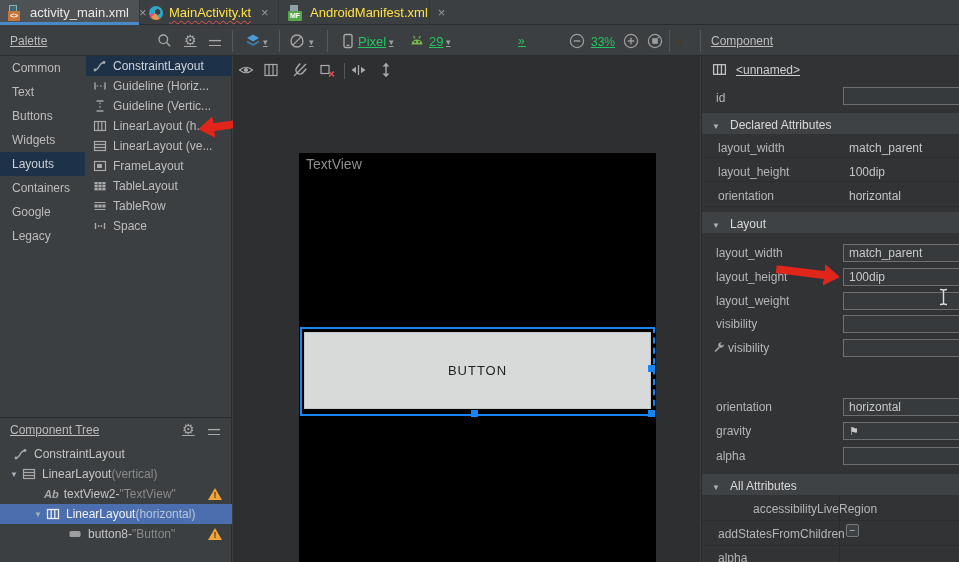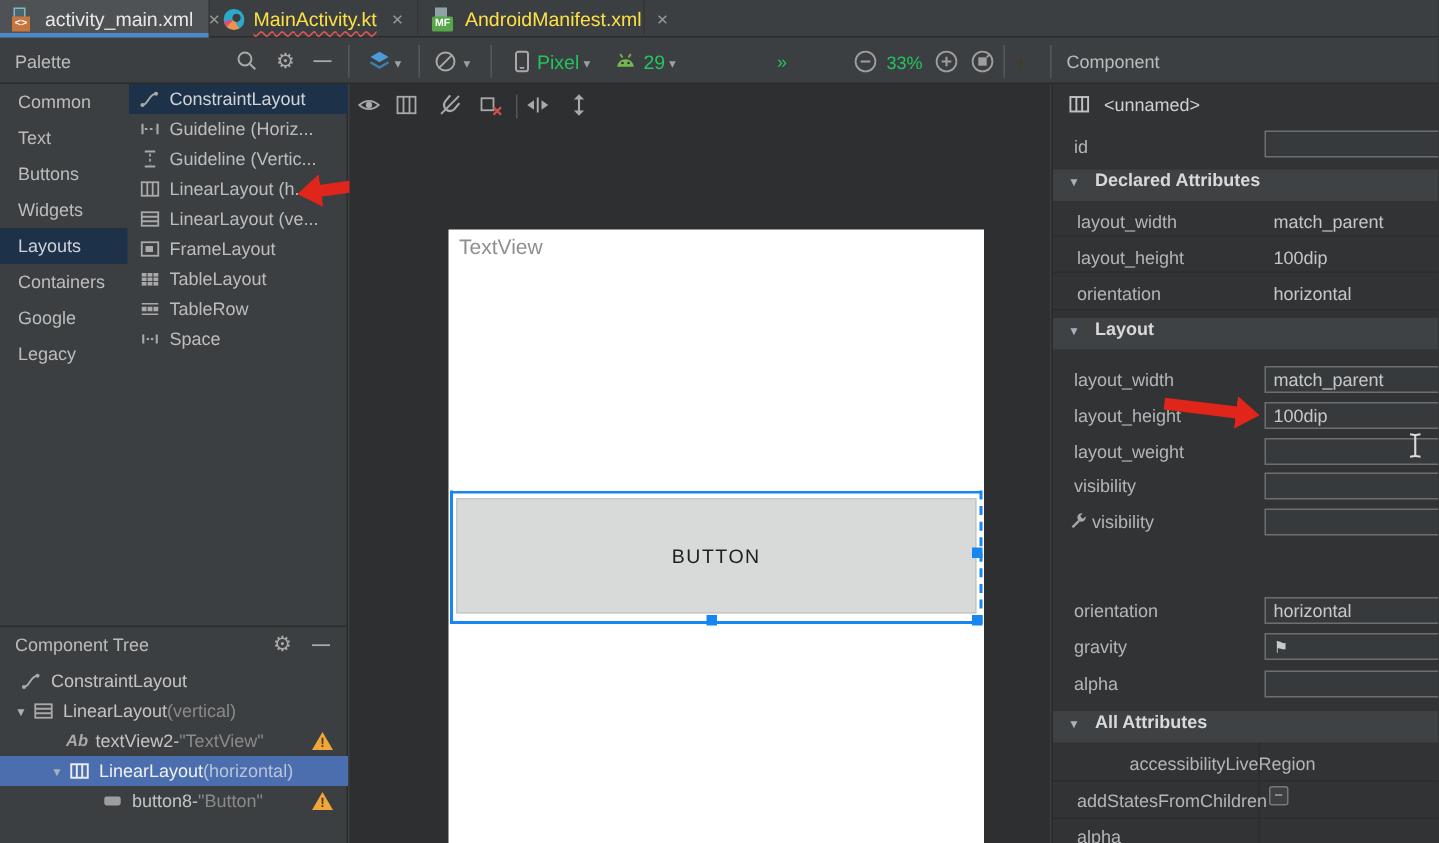--- a/index.html
+++ b/index.html
@@ -2,21 +2,21 @@
 <html><head>
 <meta charset="utf-8">
 <style>
   * { margin:0; padding:0; box-sizing:border-box; }
   html,body { background:#2D2F31; }
   #root {
     position:relative; width:959px; height:562px; overflow:hidden;
     background:#3C3F41; font-family:"Liberation Sans", sans-serif;
     color:#BDBDBD; font-size:12px; -webkit-font-smoothing:antialiased;
   }
-  .abs { position:absolute; }
+  .abs { position:absolute;text-decoration:underline; }
   svg { display:block; }
 
   
   #tabbar { position:absolute; left:0; top:0; width:959px; height:25px; background:#3C3F41; border-bottom:1px solid #292B2D; }
   .tab { position:absolute; top:0; height:25px; display:flex; align-items:center; gap:6px; padding:0 8px 0 8px; border-right:1px solid #333537; }
   .tab .tlabel { font-size:13px; color:#fde047; white-space:nowrap; }
   .tab.active { background:#4E5254; }
   .tab.active .tlabel { color:#E8E8E8; }
   .tab.active::after { content:""; position:absolute; left:0; right:0; bottom:0; height:3px; background:#4A88C7; }
   .tab .close { color:#9A9A9A; font-size:13px; margin-left:4px; cursor:default; }
@@ -55,30 +55,30 @@
   .trow.sel .nname { color:#F0F0F0; }
   .trow.sel .nsuffix { color:#B9C4D8; }
   .expander { font-size:8px; color:#A8B0BC; width:12px; flex:none; }
   .ab-glyph { font-size:11px; font-weight:bold; color:#A9A9A9; font-style:italic; }
   .warn { position:relative; width:14px; height:12px; flex:none; }
   .warn .wtri { position:absolute; inset:0; background:#F1A63B; clip-path:polygon(50% 0,100% 100%,0 100%); }
   .warn .wmark { position:absolute; inset:0; text-align:center; font-size:9px; font-weight:bold; color:#4A3A12; line-height:14px; }
 
   
   #canvas { position:absolute; left:233px; top:56px; width:467px; height:506px; background:#2D2F31; }
-  #device { position:absolute; left:66px; top:97px; width:357px; height:409px; background:#ffffff; }
+  #device { position:absolute; left:66px; top:97px; width:357px; height:409px; background:#000000; }
   #tvlabel { position:absolute; left:7px; top:3px; font-size:14px; color:#8F8F8F; }
   #selbox { position:absolute; left:1px; top:174px; width:355px; height:89px; border:2px solid #1886F2; border-right-style:dashed; }
   #btn { position:absolute; left:5px; top:179px; width:347px; height:77px; background:#D8D9D9; border:1px solid #C6C7C7; display:flex; align-items:center; justify-content:center; }
   #btn span { font-size:13px; color:#1F1F1F; letter-spacing:1px; font-weight:500; }
   .handle { position:absolute; width:7px; height:7px; background:#1886F2; }
 
   
   #attrpanel { position:absolute; left:701px; top:56px; width:258px; height:506px; background:#313335; border-left:1px solid #292B2D; overflow:hidden; }
-  .sec { position:absolute; left:0; width:258px; height:21px; background:#3F4245; color:#D9D9D9; font-weight:bold; line-height:14px; padding-left:10px; }
+  .sec { position:absolute; left:0; width:258px; height:21px; background:#3F4245; color:#D9D9D9; font-weight:normal; line-height:25px; padding-left:10px; }
   .sec .expander { display:inline-block; margin-right:6px; }
   .alabel { position:absolute; left:14px; color:#B5B5B5; white-space:nowrap; }
   .avalue { position:absolute; left:147px; color:#C6C6C6; white-space:nowrap; }
   .fld { position:absolute; left:141px; width:117px; height:18px; background:#373A3C; border:1px solid #6E6E6E; color:#C8C8C8; line-height:16px; padding:0 5px; white-space:nowrap; overflow:hidden; }
   .hsep { position:absolute; left:0; width:258px; height:1px; background:#2A2C2E; }
 
   
   .red-arrow { position:absolute; width:48px; height:22px; }
   .red-arrow .shaft { position:absolute; top:7px; height:8px; background:#E0251B; }
   .red-arrow.left .shaft { left:14px; right:0; }

